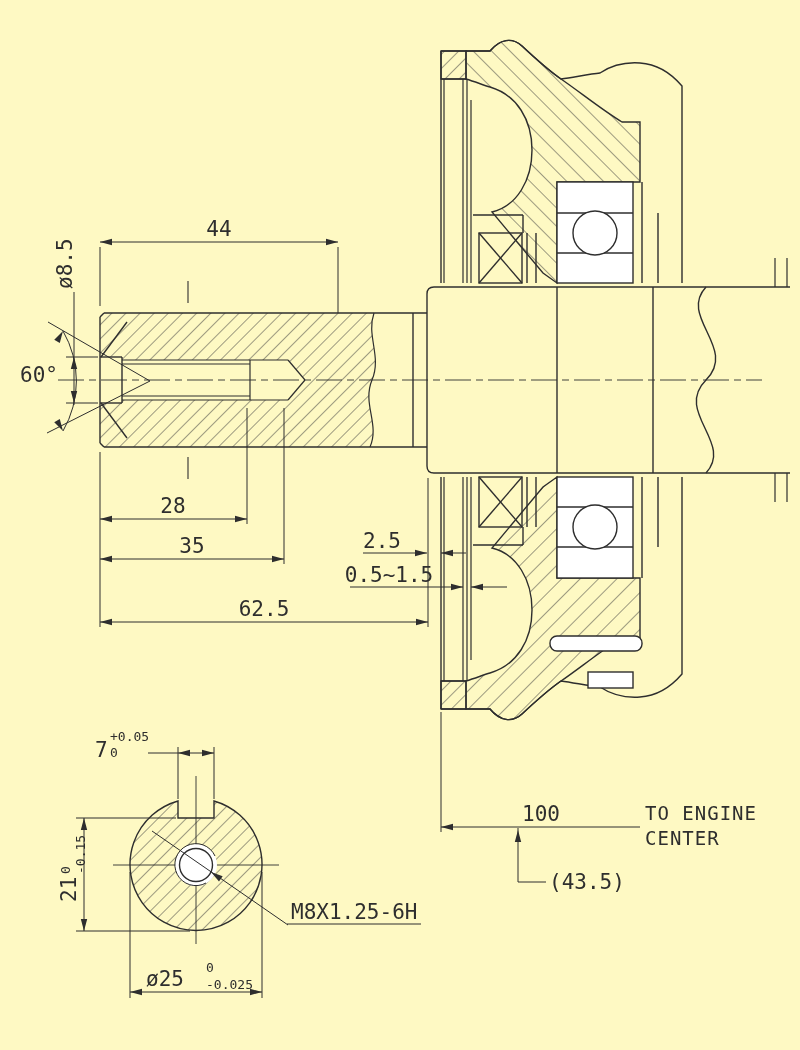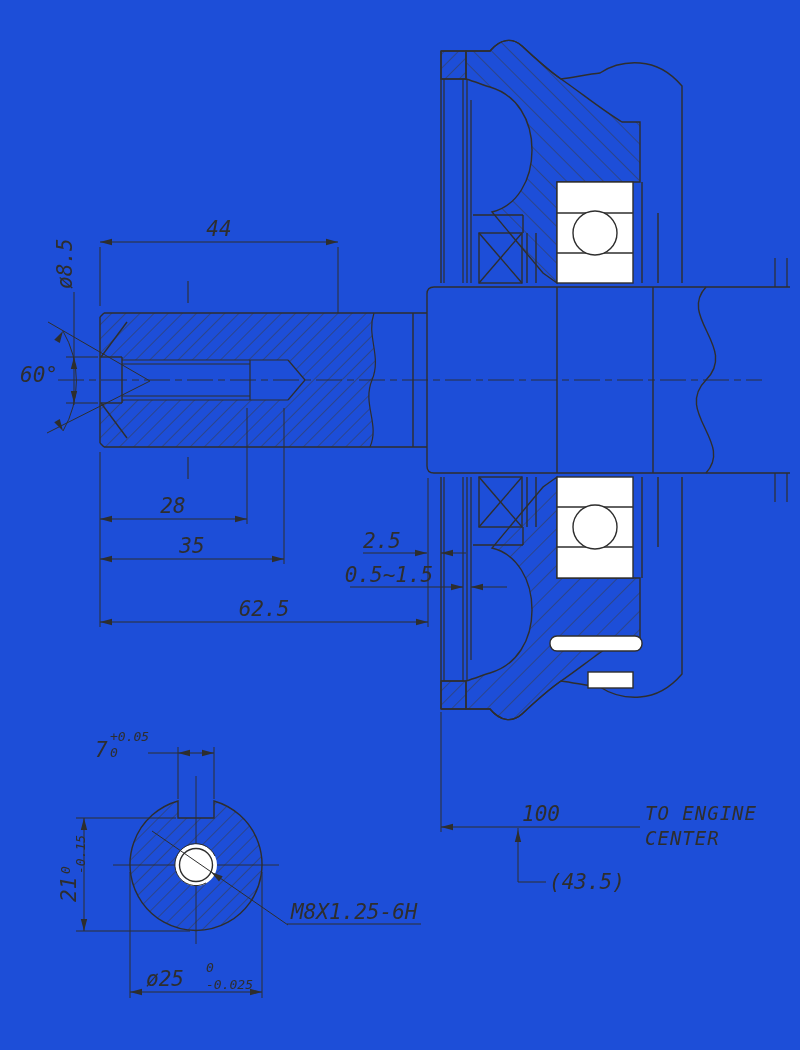--- a/index.html
+++ b/index.html
@@ -1,16 +1,16 @@
 <!DOCTYPE html>
 <html><head>
 <meta charset="utf-8">
 <style>
   html,body{margin:0;padding:0;background:#fff;}
-  .page{position:relative;width:800px;height:1050px;background:#1d4ed8;overflow:hidden;font-style:italic;}
+  .page{position:relative;width:800px;height:1050px;background:#fef9c3;overflow:hidden;}
   svg{display:block;}
   svg text{font-family:"DejaVu Sans Mono","Liberation Mono",monospace;fill:#2e2e2e;}
   .t21{font-size:21px;}
   .t19{font-size:19px;letter-spacing:1px;}
   .t13{font-size:13px;}
 </style>
 </head>
 <body>
 
 <div class="page">

